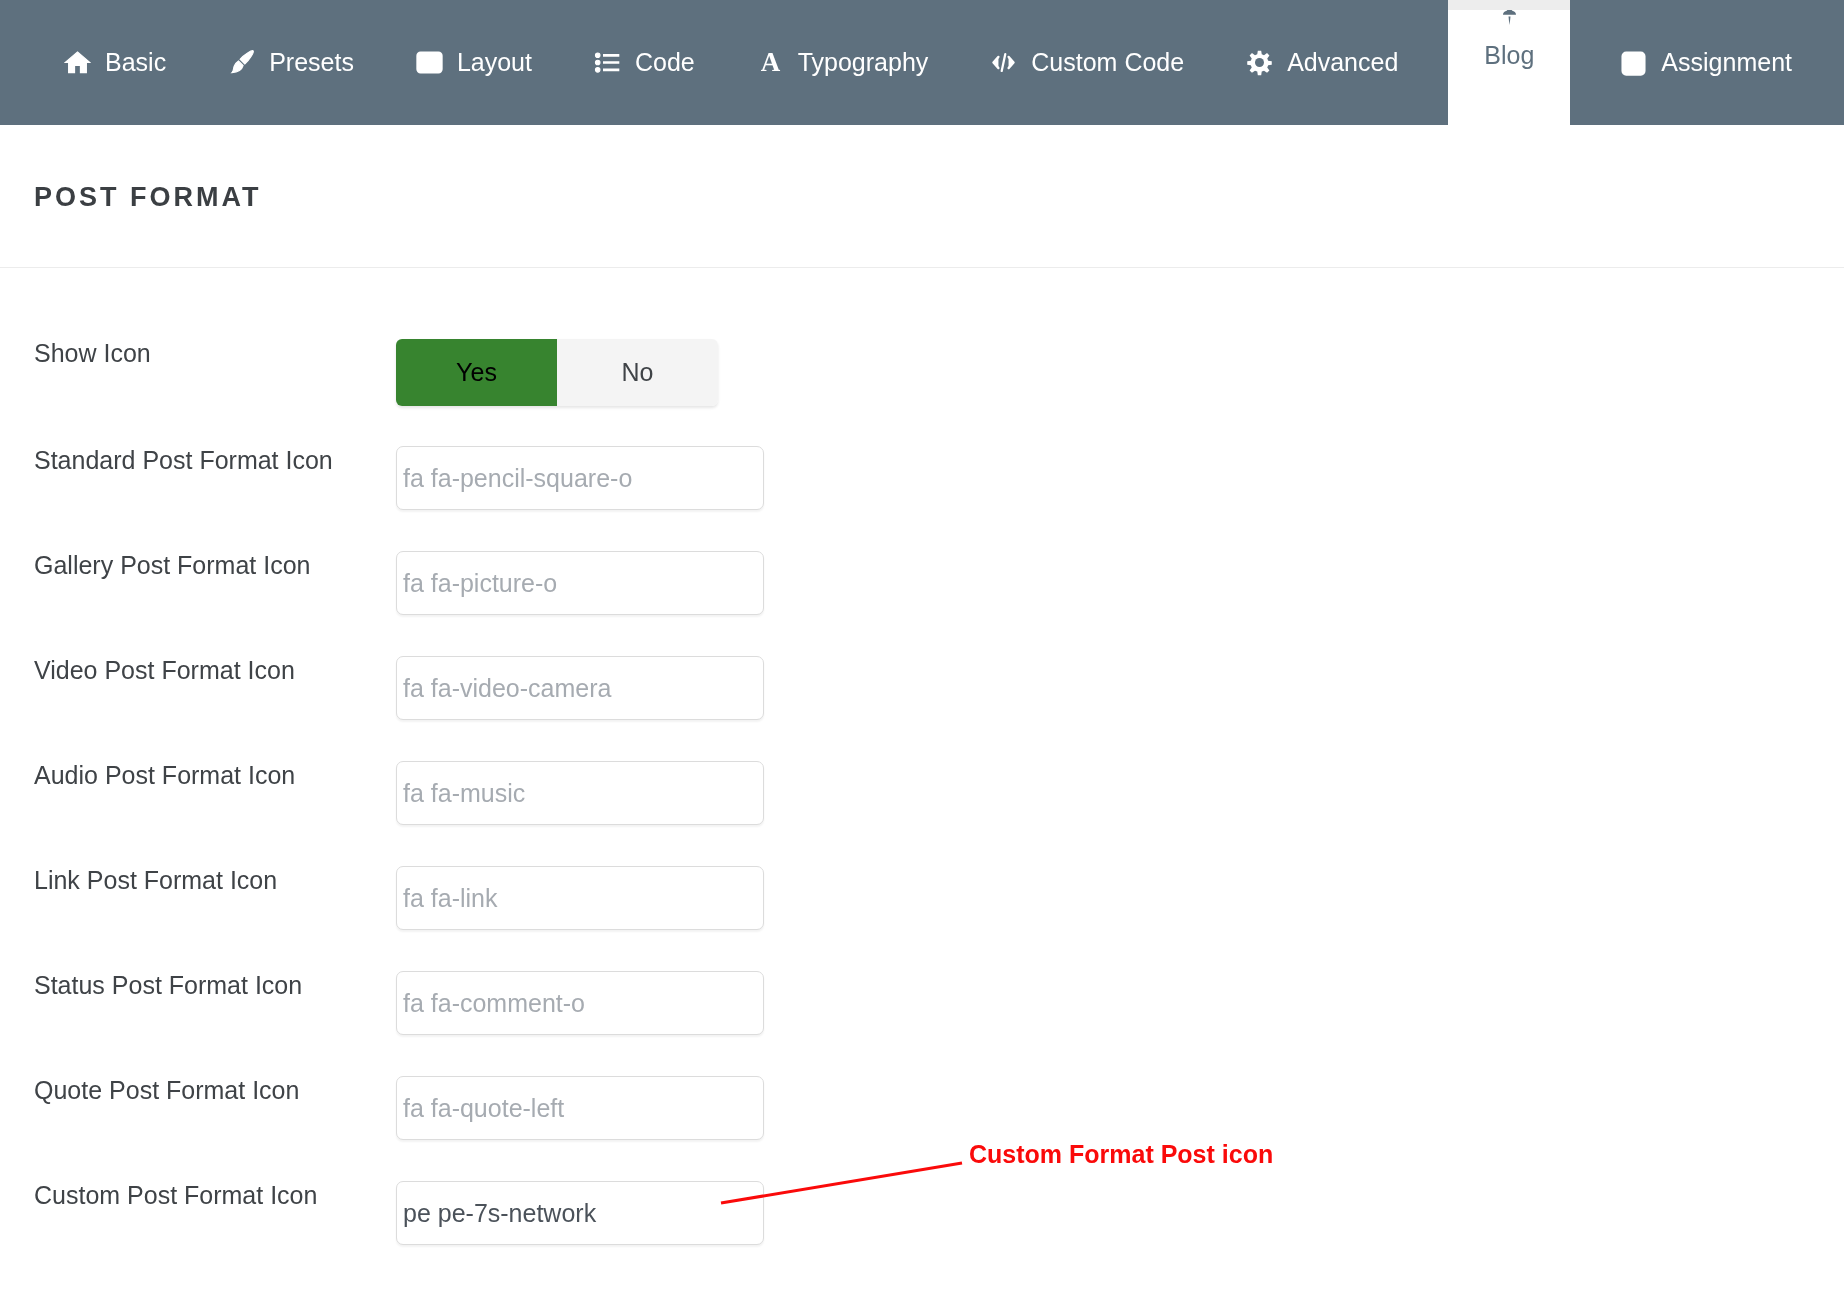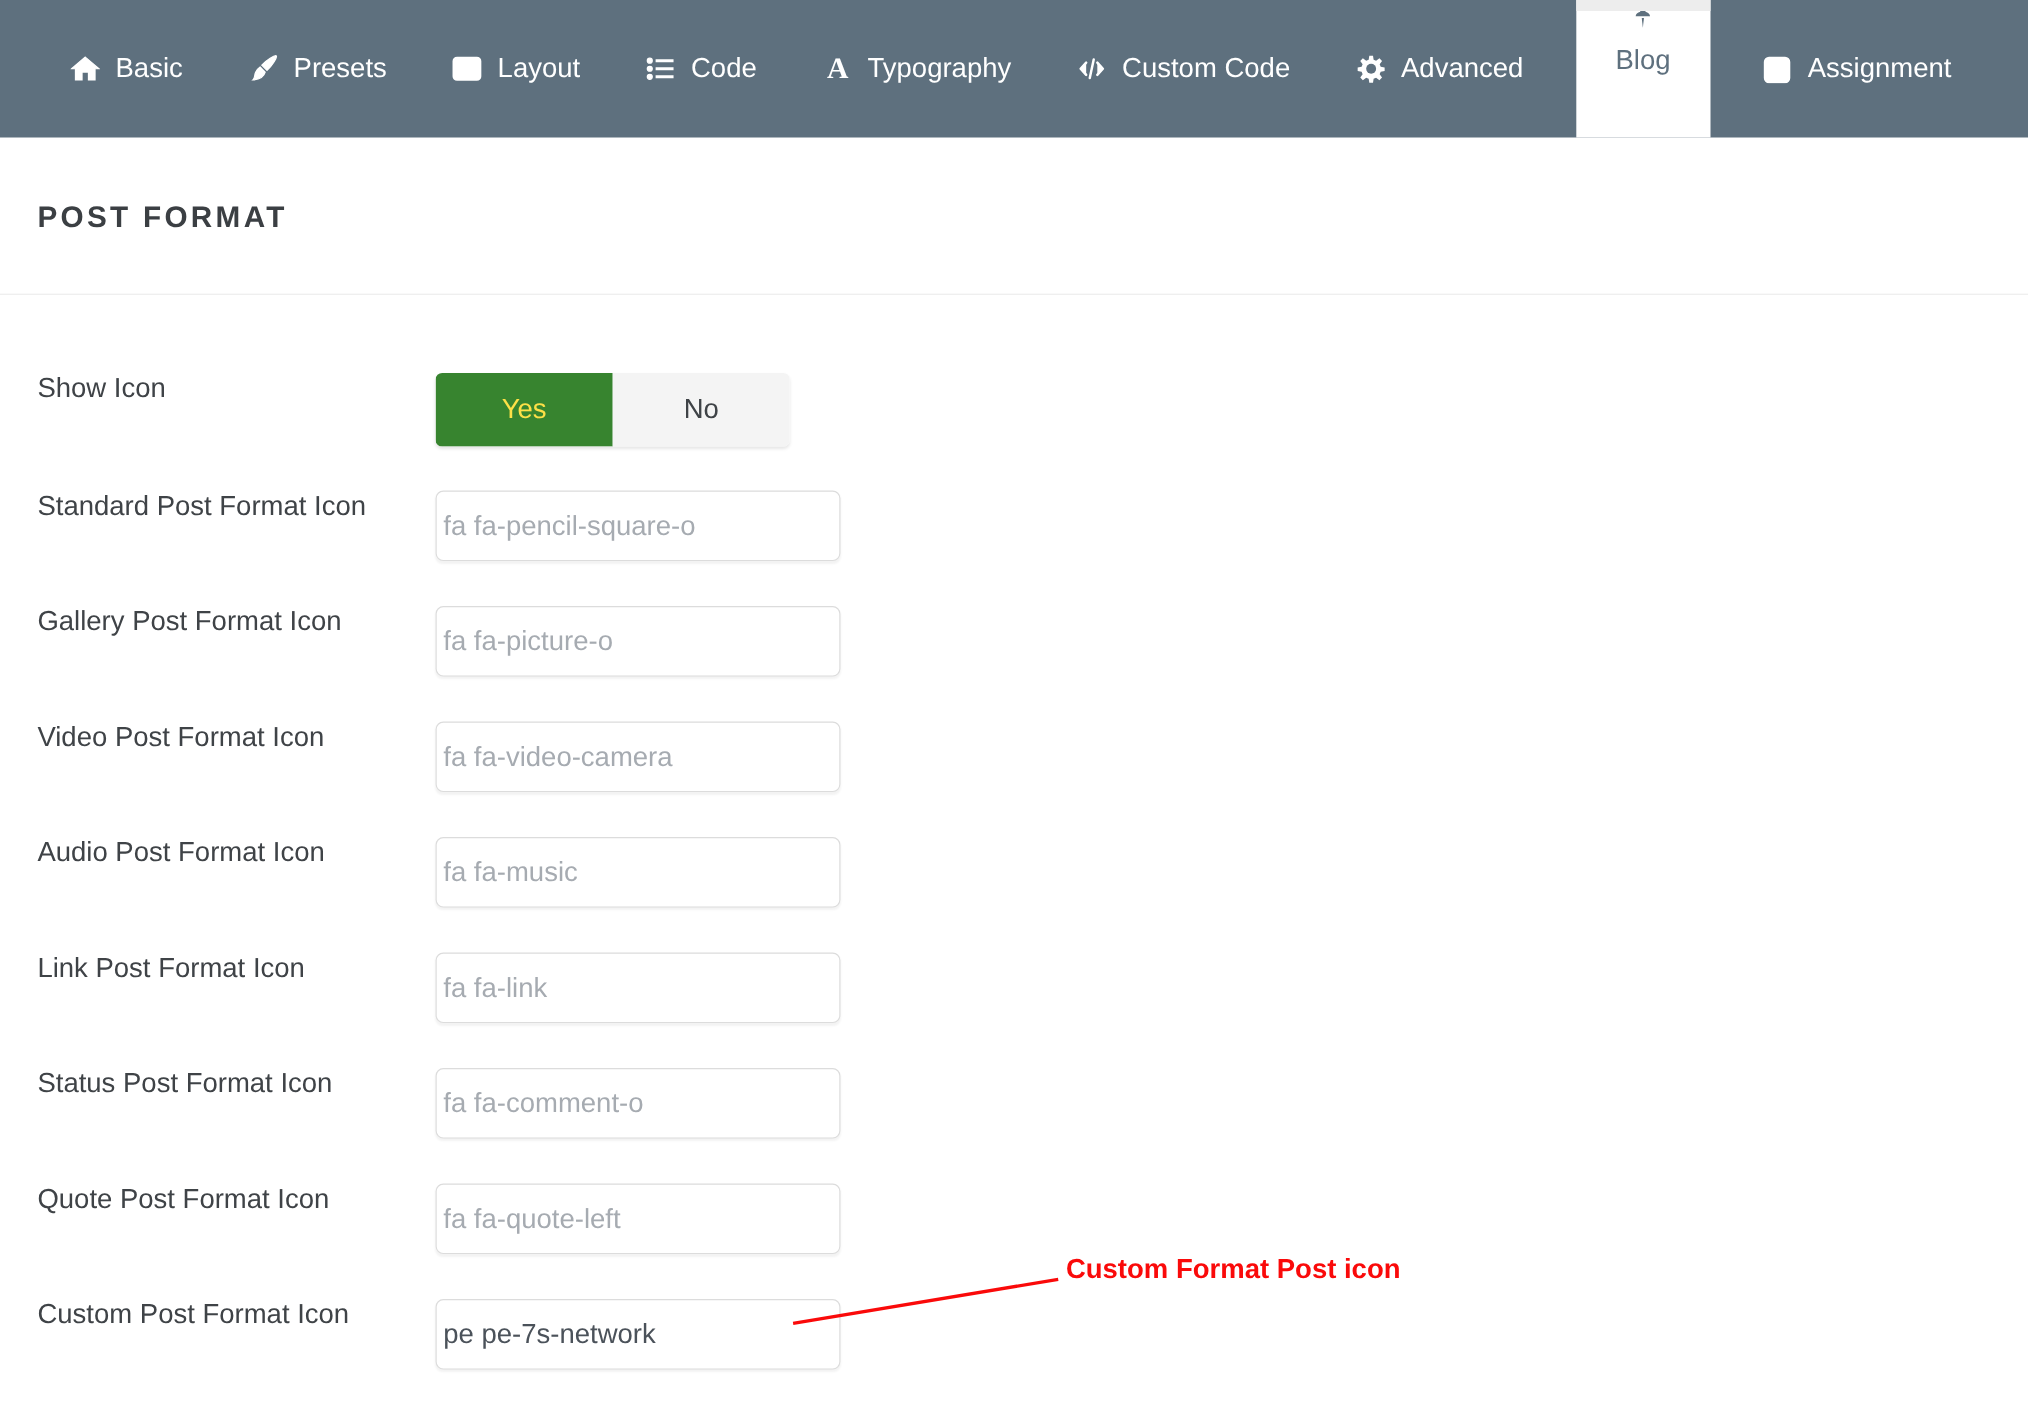--- a/index.html
+++ b/index.html
@@ -12,21 +12,21 @@
     overflow: hidden;
   }
 
   
   .nav {
     height: 125px;
     background: #5e707e;
     display: flex;
     justify-content: space-between;
     align-items: stretch;
-    padding: 0 58px 0 52px;
+    padding: 0 40px 0 52px;
   }
   .nav-item {
     display: flex;
     align-items: center;
     gap: 14px;
     color: #ffffff;
     font-size: 25px;
     padding: 0 12px;
     cursor: pointer;
     white-space: nowrap;
@@ -85,21 +85,21 @@
   }
   .toggle-btn {
     flex: 1;
     display: flex;
     align-items: center;
     justify-content: center;
     font-size: 25px;
     cursor: pointer;
     border: none;
   }
-  .toggle-btn.on  { background: #37842f; color: #fde047; }
+  .toggle-btn.on  { background: #37842f; color: #000000; }
   .toggle-btn.off { background: #f4f4f4; color: #3f4347; }
 
   .text-input {
     width: 368px;
     height: 64px;
     border: 1px solid #dcdcdc;
     border-radius: 7px;
     background: #ffffff;
     font-family: "Liberation Sans", sans-serif;
     font-size: 25px;

